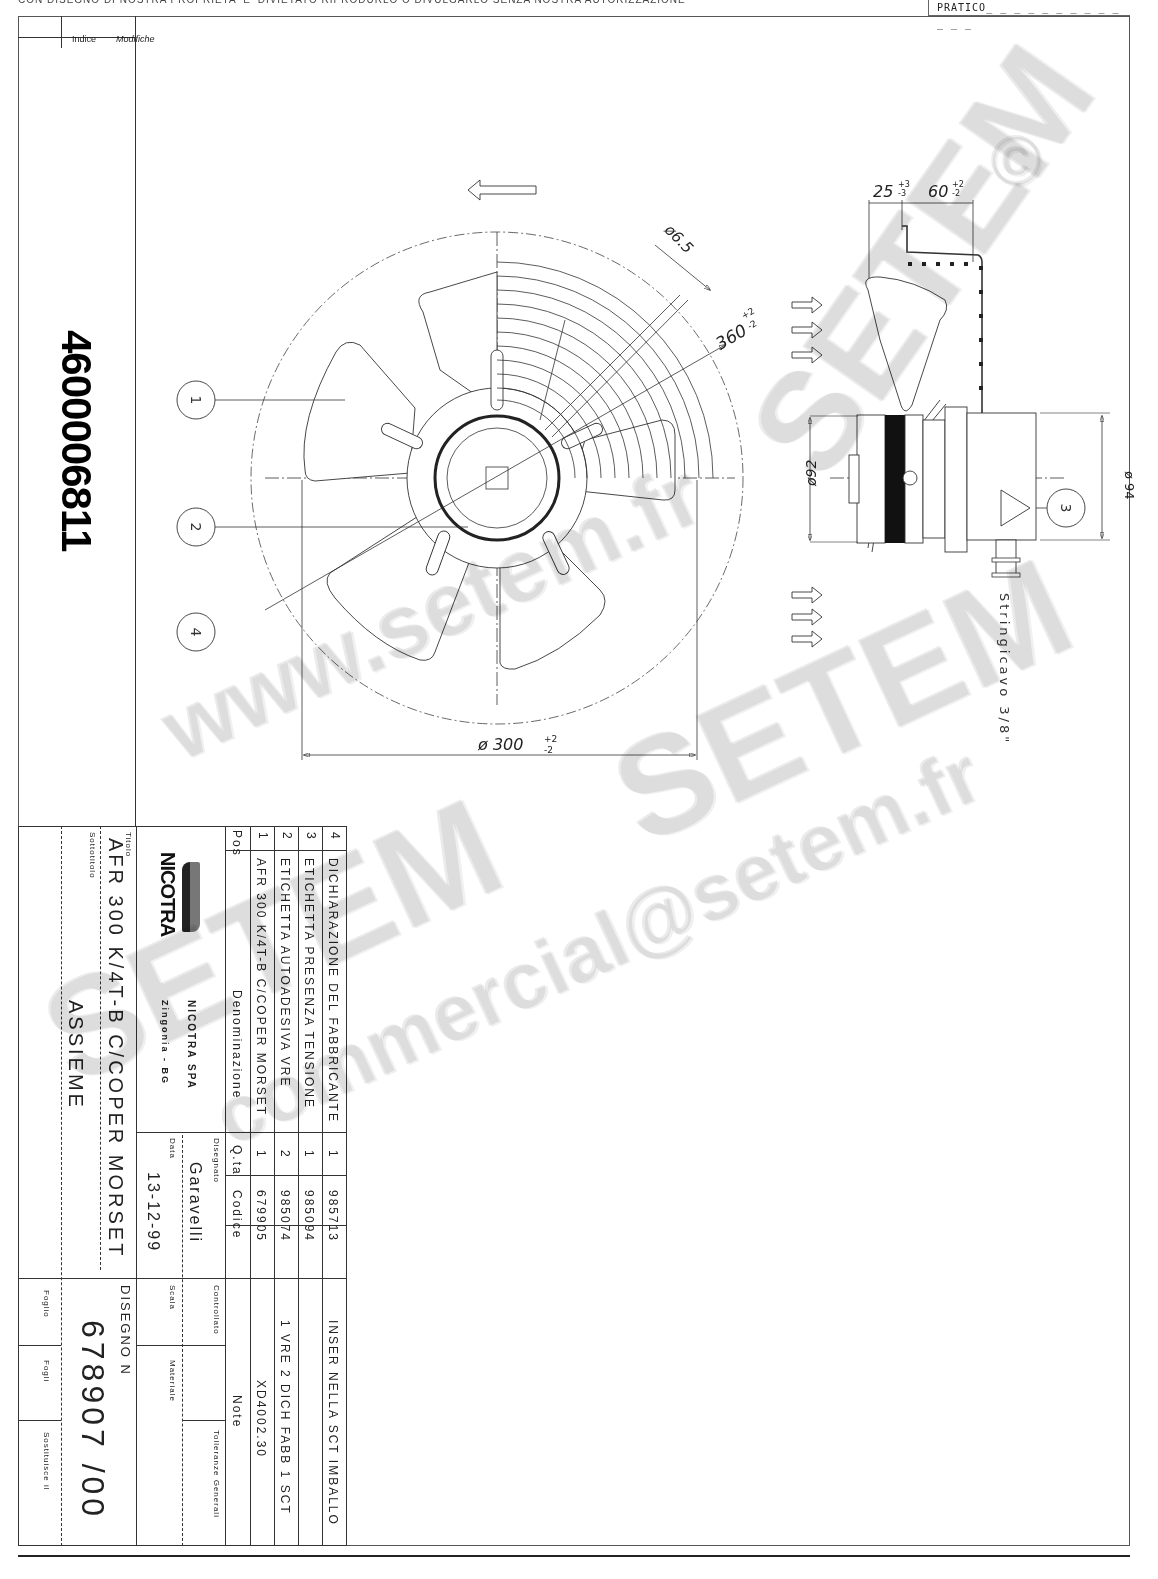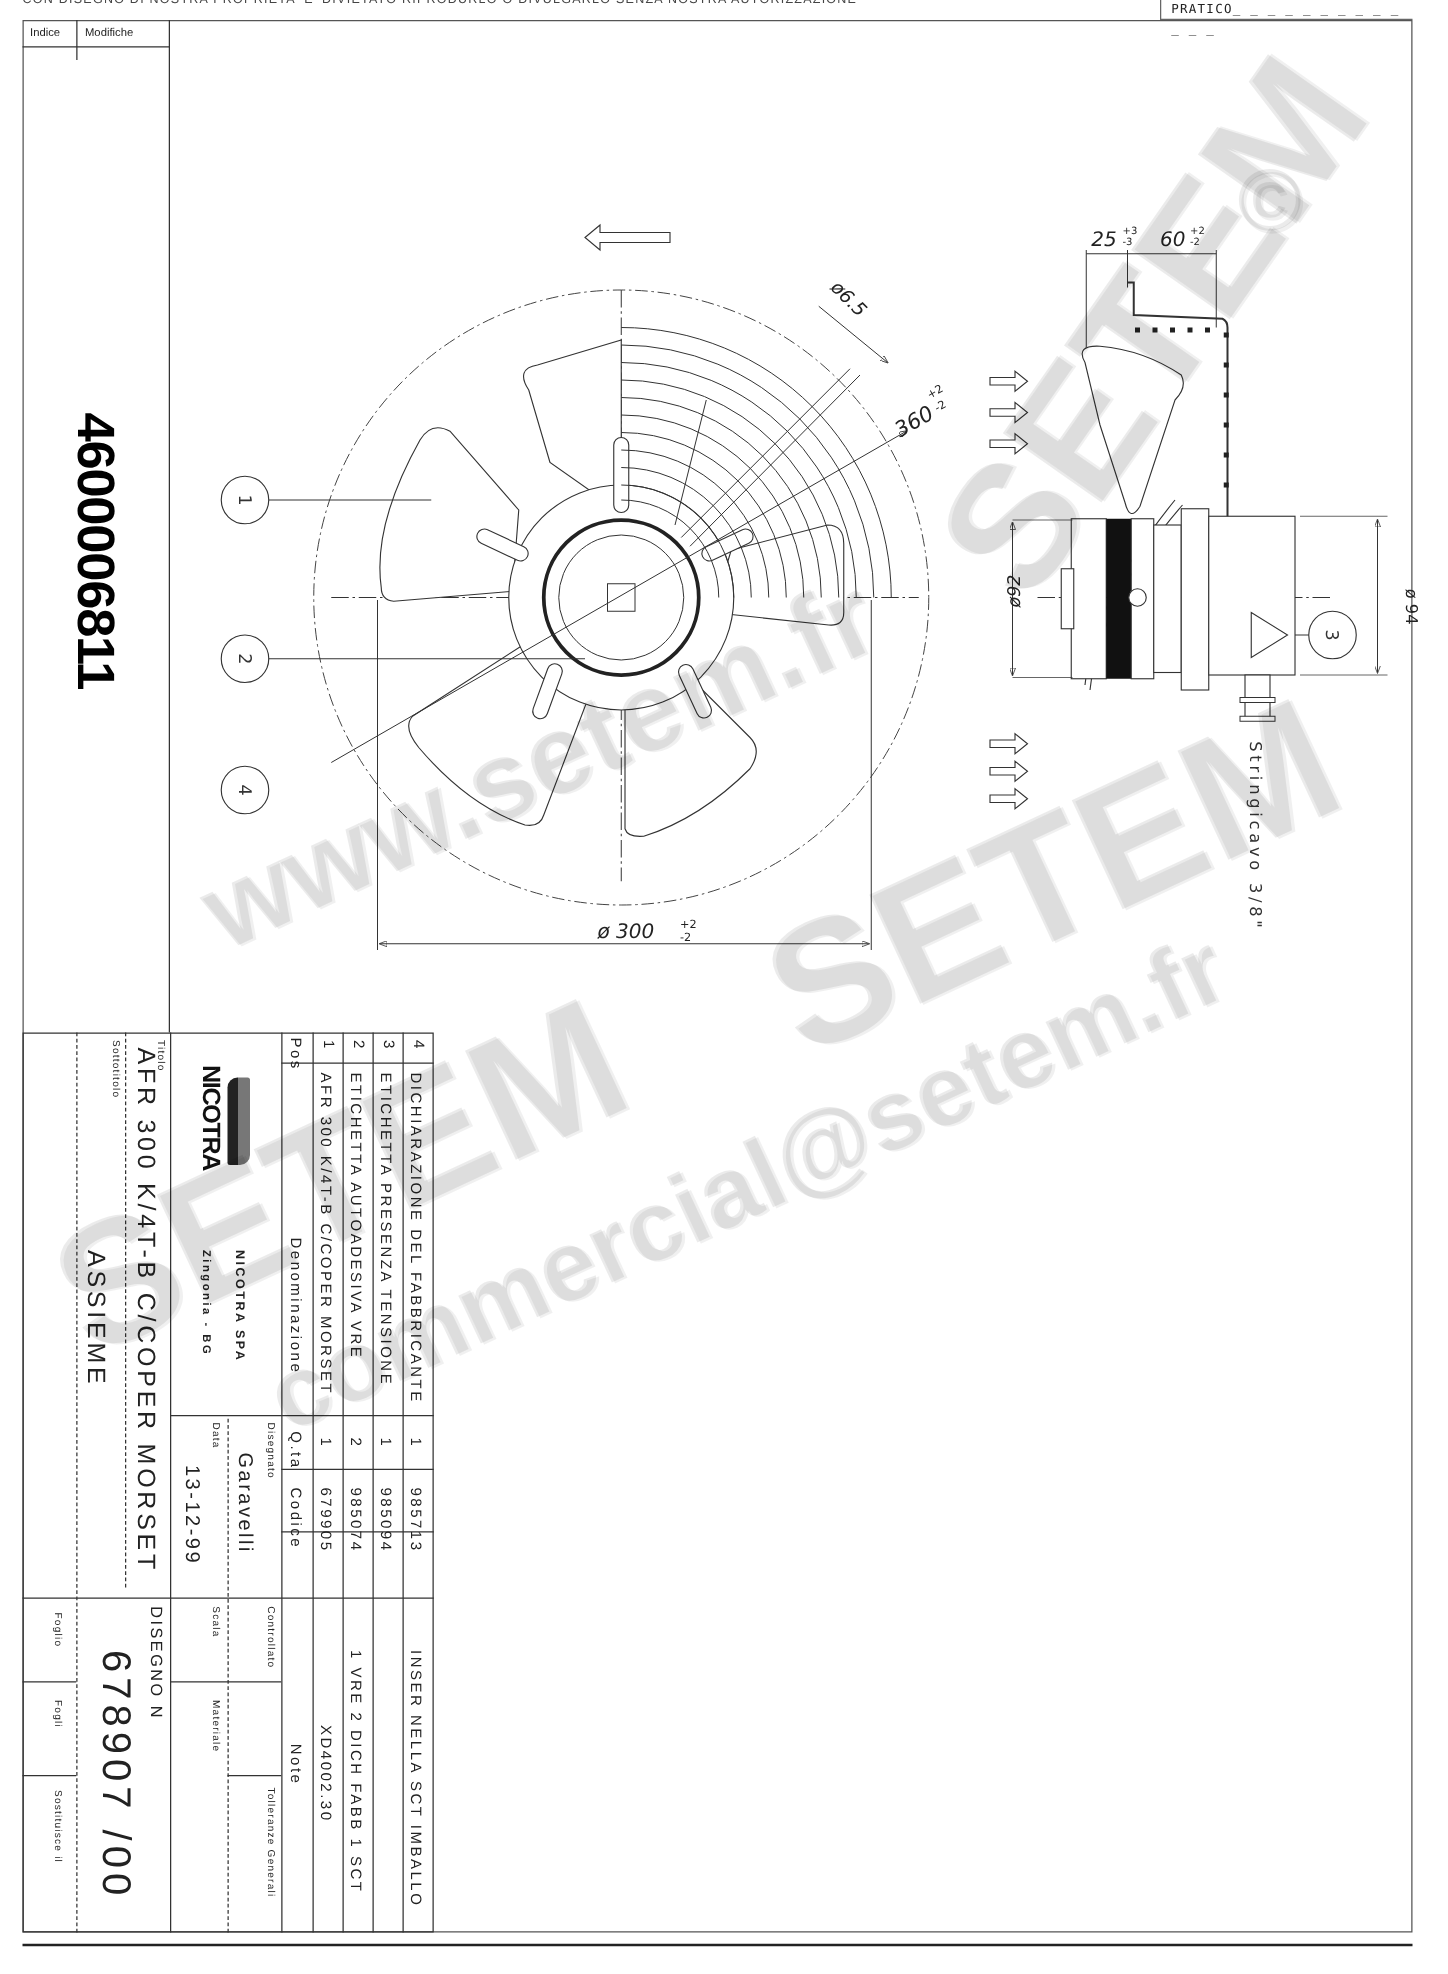--- a/index.html
+++ b/index.html
@@ -7,42 +7,42 @@
          font-family:"Liberation Sans Narrow","Liberation Sans", sans-serif; color:#222; }
   .abs { position:absolute; }
   .mono { font-family:"DejaVu Sans Mono","Liberation Mono", monospace; }
   .top-note { left:18px; top:-6px; font-size:10px; letter-spacing:1px; color:#444; }
   .pratico { left:928px; top:0; width:202px; height:16px; border-left:1px solid #666; border-bottom:1px solid #666;
              font-size:10px; padding-left:8px; box-sizing:border-box; line-height:16px; letter-spacing:1px; }
   .frame { left:18px; top:16px; width:1112px; height:1530px; border:1px solid #555; box-sizing:border-box; }
   .frame-bottom { left:18px; top:1555px; width:1112px; height:0; border-top:2px solid #222; }
   .rev-col { left:18px; top:16px; width:118px; height:810px; border-right:1px solid #333; box-sizing:border-box; }
   .rev-head { left:18px; top:16px; width:118px; height:22px; border-bottom:1px solid #333; box-sizing:border-box; font-size:9px; }
-  .rev-head span { position:absolute; top:5px; }
+  .rev-head span { position:absolute; top:18px;margin-left:48px; }
   .rev-div { left:61px; top:16px; width:0; height:32px; border-left:1px solid #333; }
   .tb { position:absolute; border-color:#333; border-style:solid; box-sizing:border-box; }
   .tb-text { position:absolute; writing-mode:vertical-rl; white-space:nowrap; color:#222; letter-spacing:2px; }
   .small { font-size:8px; letter-spacing:1px; }
   .watermark { position:absolute; font-family:"Liberation Sans", sans-serif; font-weight:bold; color:rgba(0,0,0,0.08);
                white-space:nowrap; pointer-events:none; text-shadow: 2px 2px 0 rgba(0,0,0,0.06); }
   svg text { font-family:"DejaVu Sans", sans-serif; }
 </style>
 </head>
 <body>
 
 <div class="abs top-note">CON DISEGNO DI NOSTRA PROPRIETA' E' DIVIETATO RIPRODURLO O DIVULGARLO SENZA NOSTRA AUTORIZZAZIONE</div>
 <div class="abs pratico mono">PRATICO_ _ _ _ _ _ _ _ _ _ _ _ _</div>
 
 <div class="abs frame"></div>
 <div class="abs frame-bottom"></div>
 
 <div class="abs rev-col"></div>
 <div class="abs rev-head">
   <span style="left:6px;">Indice</span>
-  <span style="left:50px;">Modifiche</span>
+  <span style="left:50px;font-style:italic;">Modifiche</span>
 </div>
 <div class="abs rev-div"></div>
 
 <div class="abs" style="left:52px; top:330px; width:60px; height:260px;">
   <div style="writing-mode:vertical-rl; font-family:'Liberation Sans', sans-serif; font-weight:bold; font-size:42px; color:#000; letter-spacing:-1px;">4600006811</div>
 </div>
 
 <svg class="abs" style="left:0; top:0;" width="1158" height="1579">
   <defs>
     <marker id="arr" markerWidth="8" markerHeight="6" refX="7" refY="3" orient="auto">

